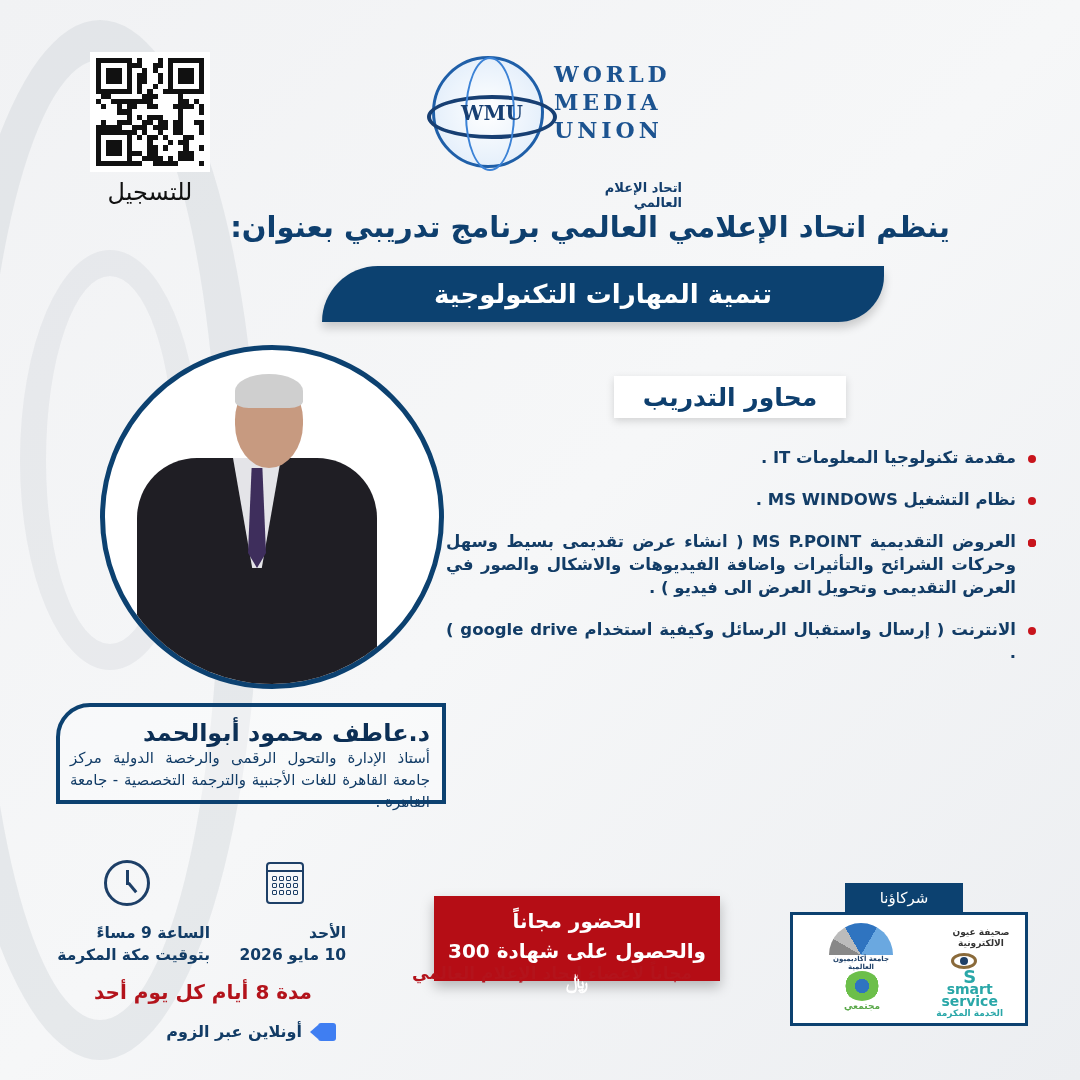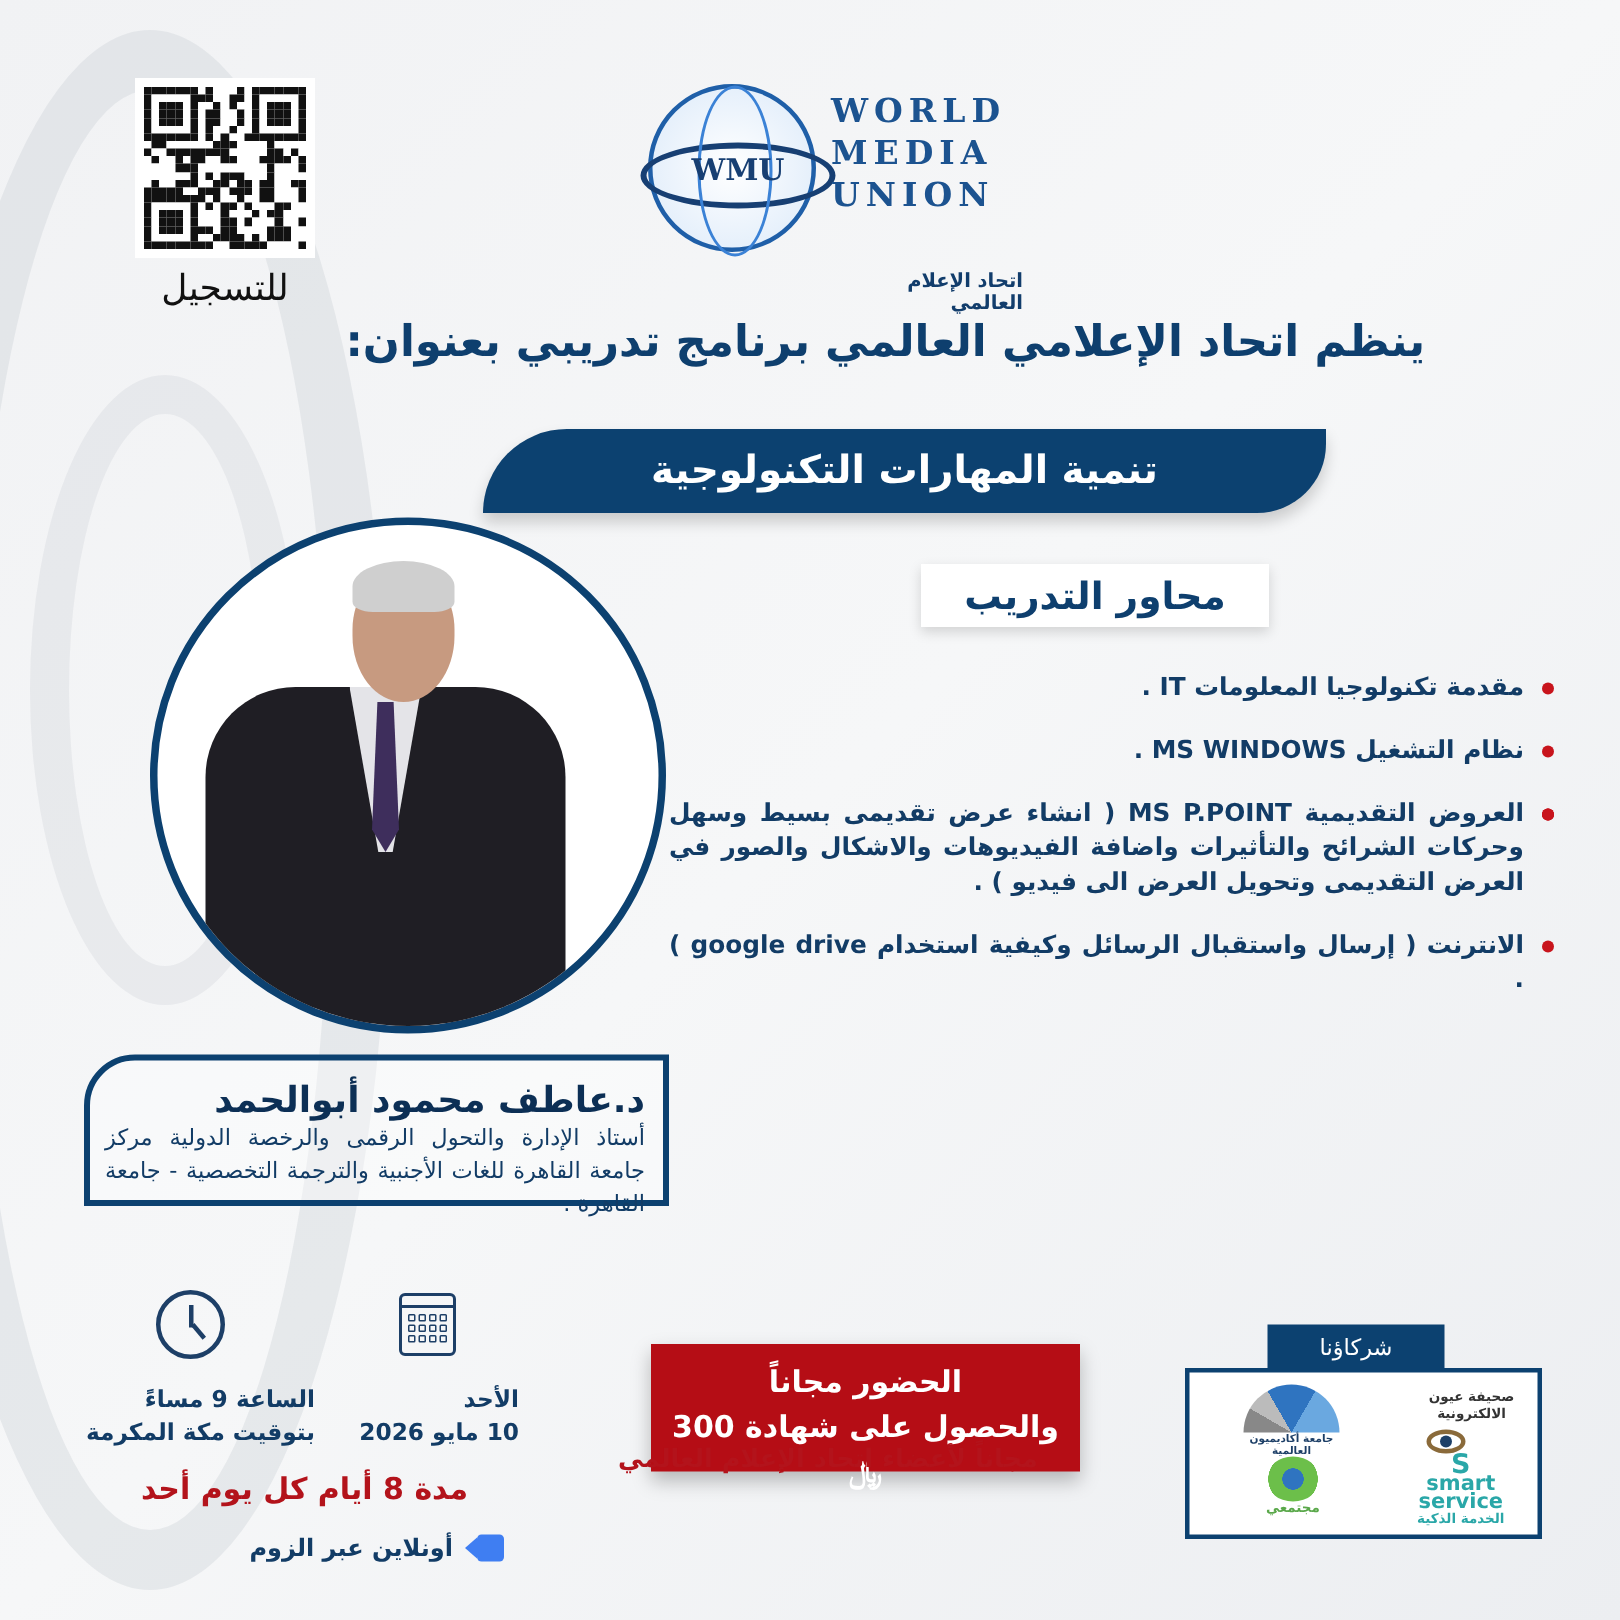--- a/index.html
+++ b/index.html
@@ -54,21 +54,21 @@
   .logo-ar { position: absolute; left: 128px; top: 98px; font-size: 13px; color: #123d6c; direction: rtl; font-weight: bold; margin-top: 32px; }
 
   
   .headline { right: 130px; top: 210px; font-size: 29px; font-weight: bold; color: #0e3f6e; direction: rtl; white-space: nowrap; }
   .title-banner {
     left: 322px; top: 266px; width: 562px; height: 56px;
     background: #0c4170;
     border-radius: 56px 0 46px 0;
     box-shadow: 0 6px 10px rgba(0,0,0,0.18);
     color: #fff; font-size: 26px; font-weight: bold;
-    display: flex; align-items: center; justify-content: center; direction: rtl; margin-top: 20px;
+    display: flex; align-items: center; justify-content: center; direction: rtl;
   }
 
   
   .photo {
     left: 100px; top: 345px; width: 344px; height: 344px; border-radius: 50%;
     background: #fff; border: 5px solid #0c4170; overflow: hidden;
   }
   .person-head { position: absolute; left: 130px; top: 30px; width: 68px; height: 88px; border-radius: 45% 45% 50% 50%; background: #c79a80; }
   .person-hair { position: absolute; left: 130px; top: 24px; width: 68px; height: 34px; border-radius: 50% 50% 20% 20%; background: #cfcfcf; }
   .person-body { position: absolute; left: 32px; top: 108px; width: 240px; height: 260px; border-radius: 60px 60px 10px 10px; background: #1f1e24; }
@@ -683,19 +683,19 @@
     <span class="eye-shape"></span>
   </div>
   <div class="partner p-book">
     <div class="book-fan"></div>
     <div class="book-text">جامعة أكاديميون العالمية</div>
   </div>
   <div class="partner p-smart">
     <div class="s">S</div>
     <div class="big">smart</div>
     <div class="big">service</div>
-    <div>الخدمة الذكية</div>
+    <div>الخدمة المكرمة</div>
   </div>
   <div class="partner p-tree">
     <div class="tree-shape"></div>
     <div>مجتمعي</div>
   </div>
 </div>
 
 </body></html>

